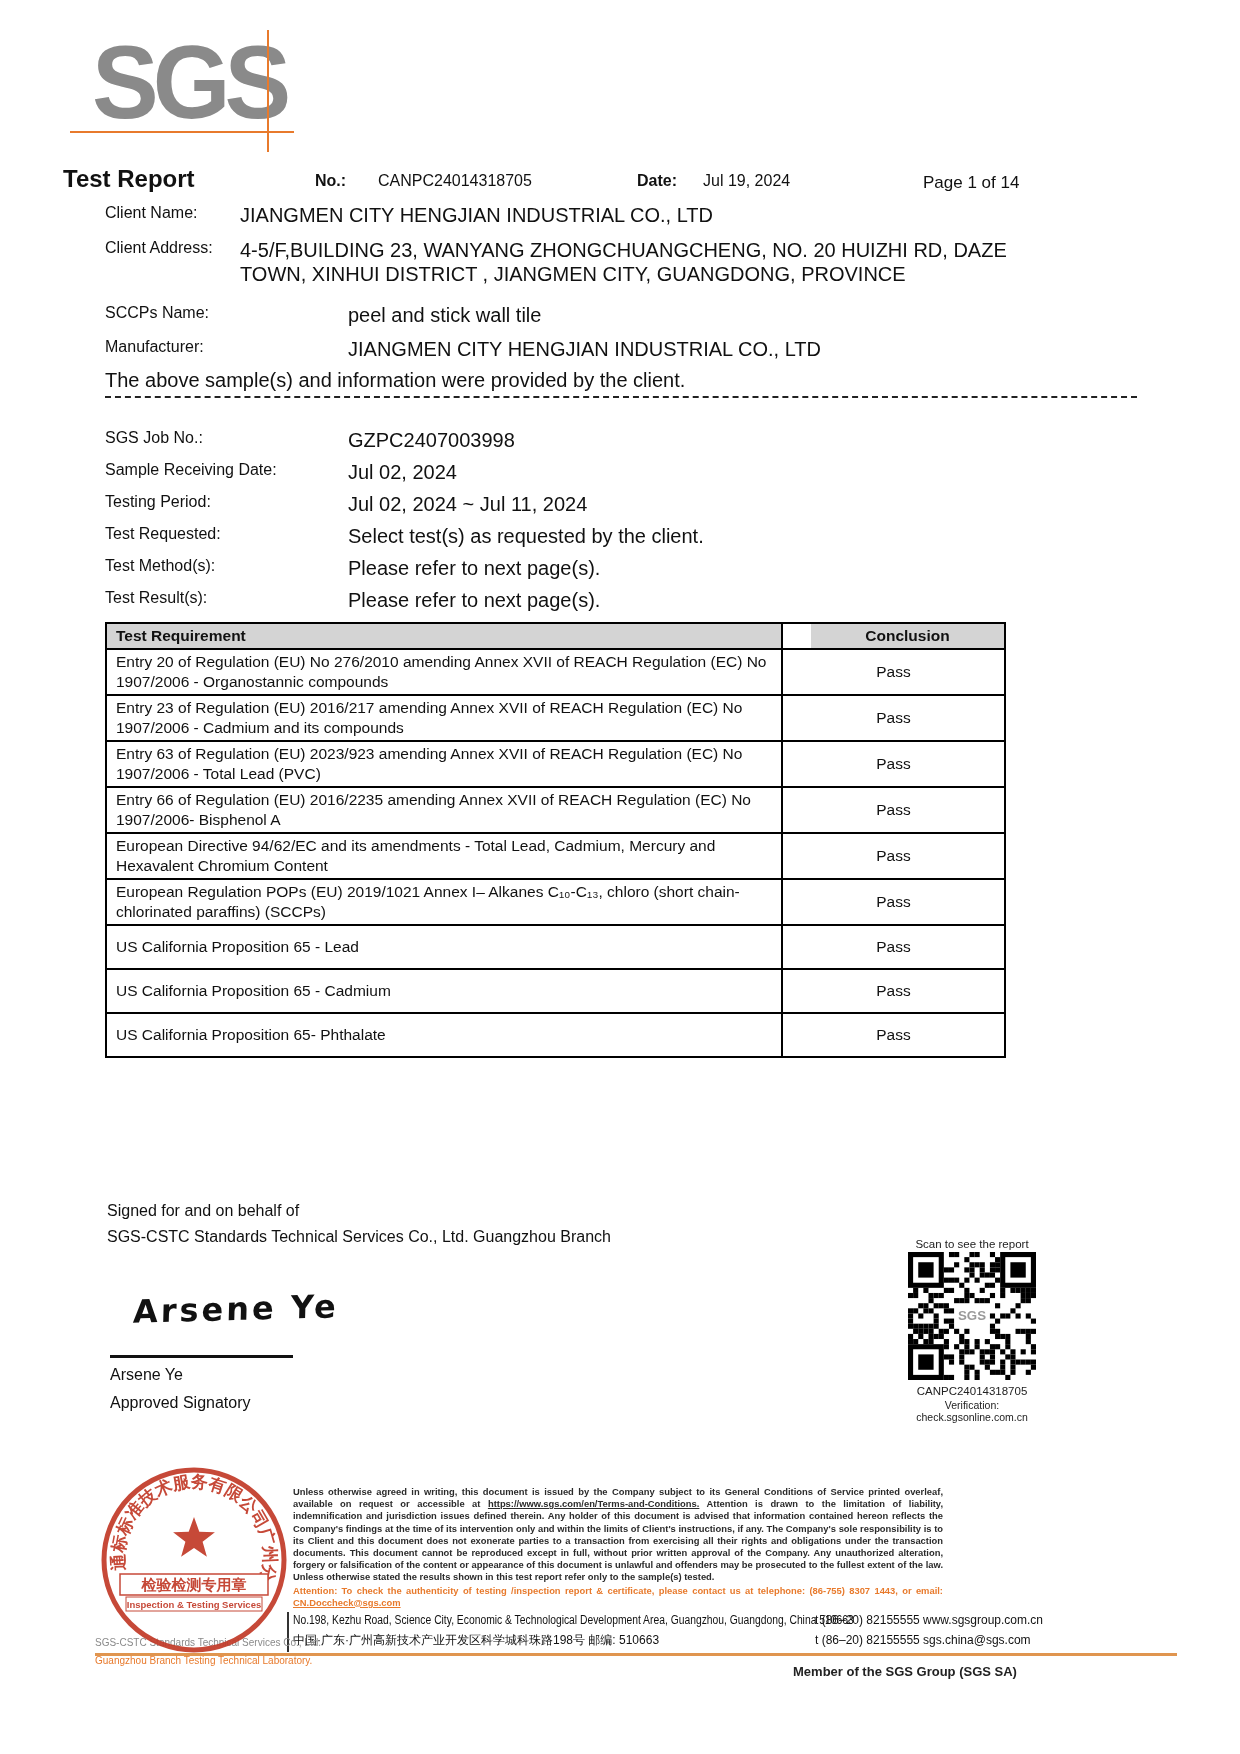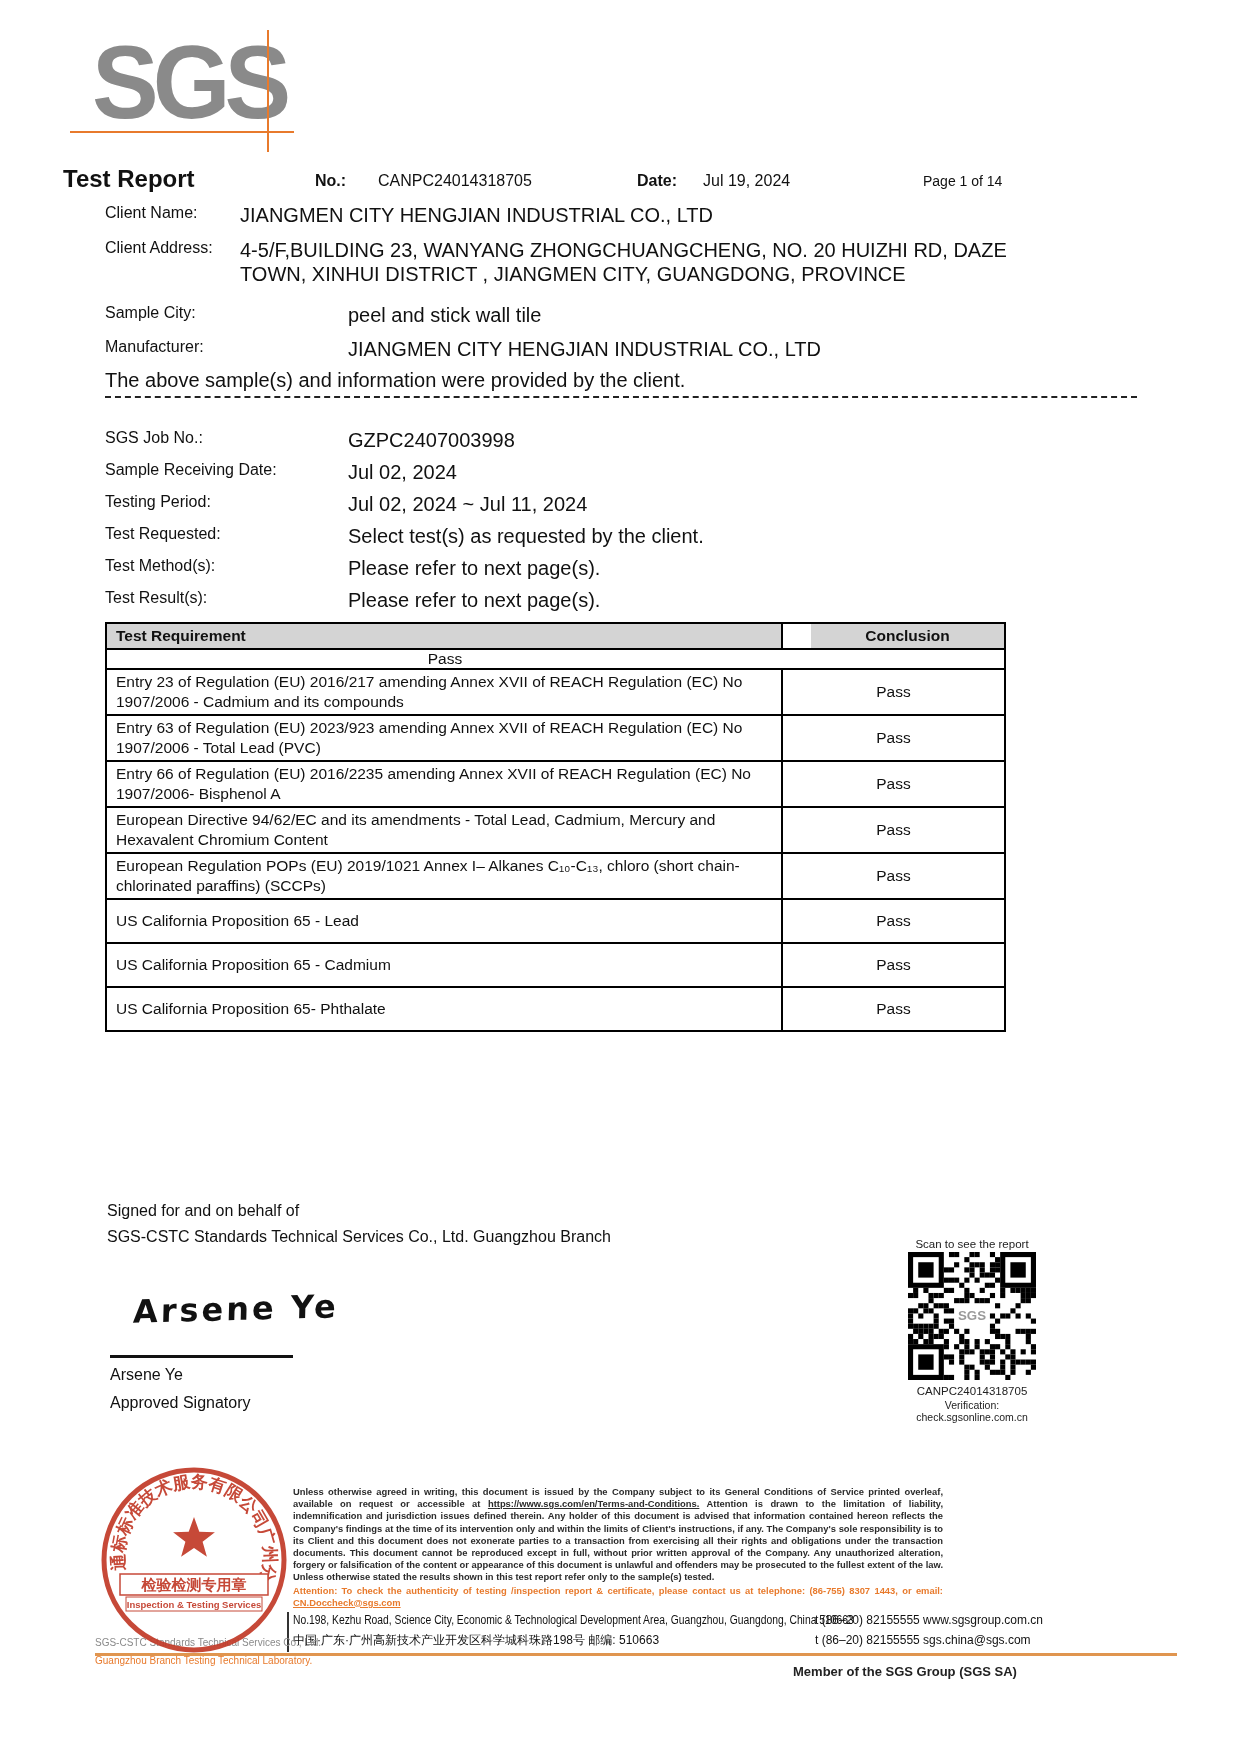--- a/index.html
+++ b/index.html
@@ -79,29 +79,29 @@
 
   <div class="logo-text">SGS</div>
   <div class="logo-vline"></div>
   <div class="logo-hline"></div>
 
   <div class="title">Test Report</div>
   <span class="abs hdr-lbl" style="left:315px;top:172px">No.:</span>
   <span class="abs hdr-val" style="left:378px;top:172px">CANPC24014318705</span>
   <span class="abs hdr-lbl" style="left:637px;top:172px">Date:</span>
   <span class="abs hdr-val" style="left:703px;top:172px">Jul 19, 2024</span>
-  <span class="abs hdr-val" style="left:923px;top:173px;font-size:14px">Page 1 of 14</span>
+  <span class="abs hdr-val" style="left:923px;top:173px;font-size:17px">Page 1 of 14</span>
 
   <span class="lbl" style="left:105px;top:204px">Client Name:</span>
   <span class="val" style="left:240px;top:204px">JIANGMEN CITY HENGJIAN INDUSTRIAL CO., LTD</span>
   <span class="lbl" style="left:105px;top:239px">Client Address:</span>
   <span class="val" style="left:240px;top:239px">4-5/F,BUILDING 23, WANYANG ZHONGCHUANGCHENG, NO. 20 HUIZHI RD, DAZE</span>
   <span class="val" style="left:240px;top:263px">TOWN, XINHUI DISTRICT , JIANGMEN CITY, GUANGDONG, PROVINCE</span>
 
-  <span class="lbl" style="left:105px;top:304px">Sample City:</span>
+  <span class="lbl" style="left:105px;top:304px">SCCPs Name:</span>
   <span class="val" style="left:348px;top:304px">peel and stick wall tile</span>
   <span class="lbl" style="left:105px;top:338px">Manufacturer:</span>
   <span class="val" style="left:348px;top:338px">JIANGMEN CITY HENGJIAN  INDUSTRIAL CO., LTD</span>
   <span class="val" style="left:105px;top:369px">The above sample(s) and information were provided by the client.</span>
   <div class="dashes"></div>
 
   <span class="lbl" style="left:105px;top:429px">SGS Job No.:</span>
   <span class="val" style="left:348px;top:429px">GZPC2407003998</span>
   <span class="lbl" style="left:105px;top:461px">Sample Receiving Date:</span>
   <span class="val" style="left:348px;top:461px">Jul 02, 2024</span>
@@ -113,20 +113,21 @@
   <span class="val" style="left:348px;top:557px">Please refer to next page(s).</span>
   <span class="lbl" style="left:105px;top:589px">Test Result(s):</span>
   <span class="val" style="left:348px;top:589px">Please refer to next page(s).</span>
 
   <div class="tbl">
     <div class="tr th">
       <div class="td1">Test Requirement</div>
       <div class="td2">Conclusion</div>
     </div>
     <div class="tr">
+      <div class="td1">Entry 20 of Regulation (EU) No 276/2010 amending Annex XVII of REACH Regulation (EC) No 1907/2006 - Organostannic compounds</div>
       <div class="td2">Pass</div>
     </div>
     <div class="tr">
       <div class="td1">Entry 23 of Regulation (EU) 2016/217 amending Annex XVII of REACH Regulation (EC) No 1907/2006 - Cadmium and its compounds</div>
       <div class="td2">Pass</div>
     </div>
     <div class="tr">
       <div class="td1">Entry 63 of Regulation (EU) 2023/923 amending Annex XVII of REACH Regulation (EC) No 1907/2006 - Total Lead (PVC)</div>
       <div class="td2">Pass</div>
     </div>

